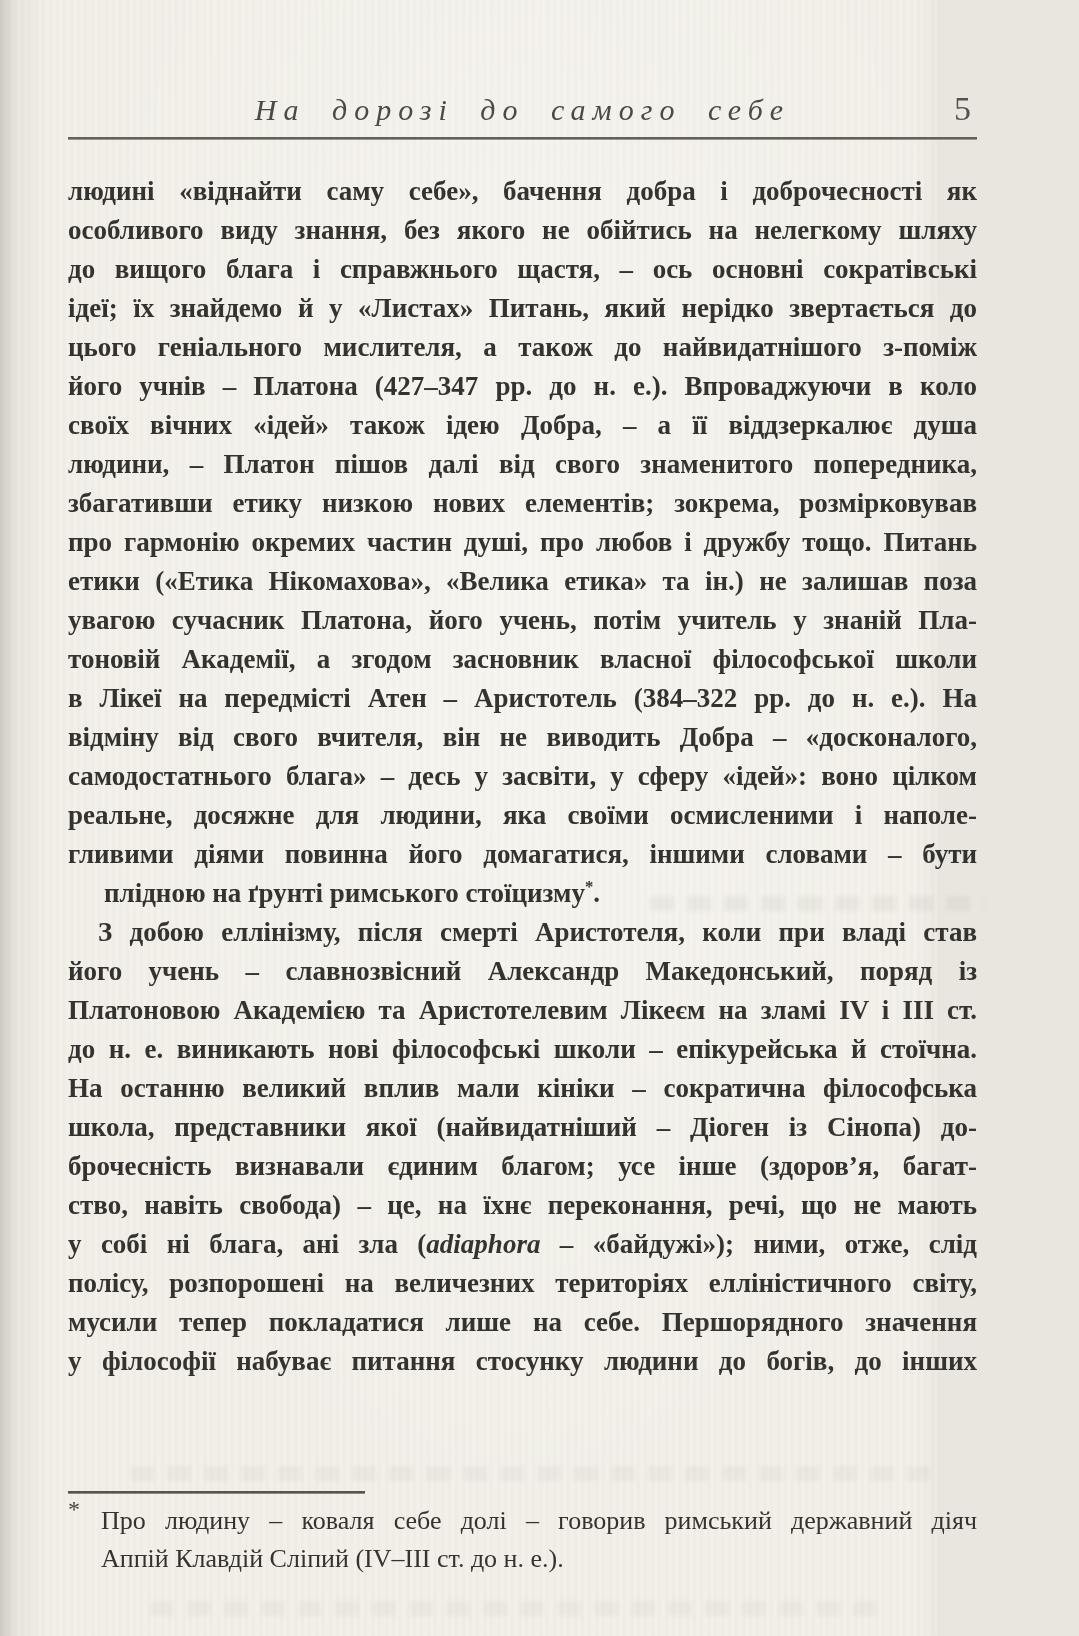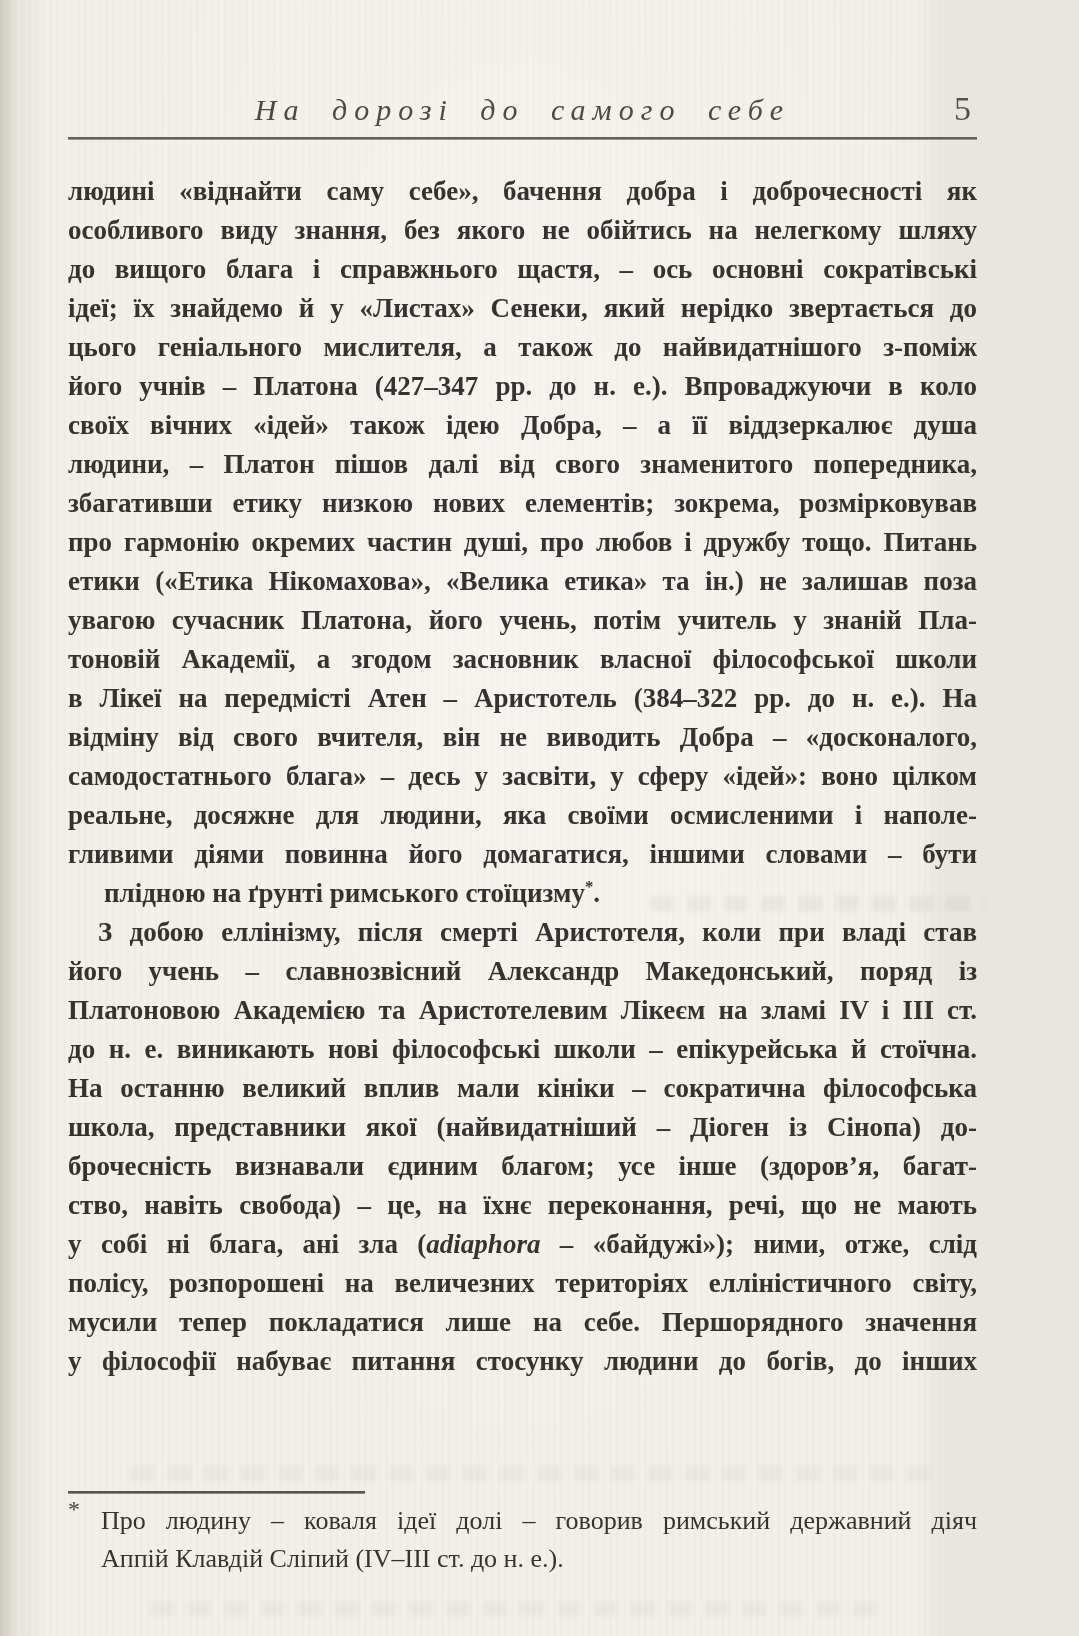--- a/index.html
+++ b/index.html
@@ -95,21 +95,21 @@
     <div class="head-title">На дорозі до самого себе</div>
     <div class="page-number">5</div>
   </div>
   <div class="head-rule"></div>
 
   <div class="body-text">
       <div class="para">
         <div class="line">людині «віднайти саму себе», бачення добра і доброчесності як</div>
         <div class="line">особливого виду знання, без якого не обійтись на нелегкому шляху</div>
         <div class="line">до вищого блага і справжнього щастя, – ось основні сократівські</div>
-        <div class="line">ідеї; їх знайдемо й у «Листах» Сенеки, який нерідко звертається до</div>
+        <div class="line">ідеї; їх знайдемо й у «Листах» Питань, який нерідко звертається до</div>
         <div class="line">цього геніального мислителя, а також до найвидатнішого з-поміж</div>
         <div class="line">його учнів – Платона (427–347 рр. до н. е.). Впроваджуючи в коло</div>
         <div class="line">своїх вічних «ідей» також ідею Добра, – а її віддзеркалює душа</div>
         <div class="line">людини, – Платон пішов далі від свого знаменитого попередника,</div>
         <div class="line">збагативши етику низкою нових елементів; зокрема, розмірковував</div>
         <div class="line">про гармонію окремих частин душі, про любов і дружбу тощо. Питань</div>
         <div class="line">етики («Етика Нікомахова», «Велика етика» та ін.) не залишав поза</div>
         <div class="line">увагою сучасник Платона, його учень, потім учитель у знаній Пла-</div>
         <div class="line">тоновій Академії, а згодом засновник власної філософської школи</div>
         <div class="line">в Лікеї на передмісті Атен – Аристотель (384–322 рр. до н. е.). На</div>
@@ -136,18 +136,18 @@
     </div>
 
   <div class="ghost ghost-1"></div>
   <div class="ghost ghost-2"></div>
   <div class="ghost ghost-3"></div>
 
   <div class="footnote-rule"></div>
   <div class="footnote">
     <span class="footnote-marker">*</span>
     <div id="footnote-lines">
-        <div class="footnote-line">Про людину – коваля ідеї долі – говорив римський державний діяч</div>
+        <div class="footnote-line">Про людину – коваля себе долі – говорив римський державний діяч</div>
         <div class="footnote-line footnote-line--end">Аппій Клавдій Сліпий (IV–III ст. до н. е.).</div>
       </div>
   </div>
 
 </div>
 
 </body></html>

